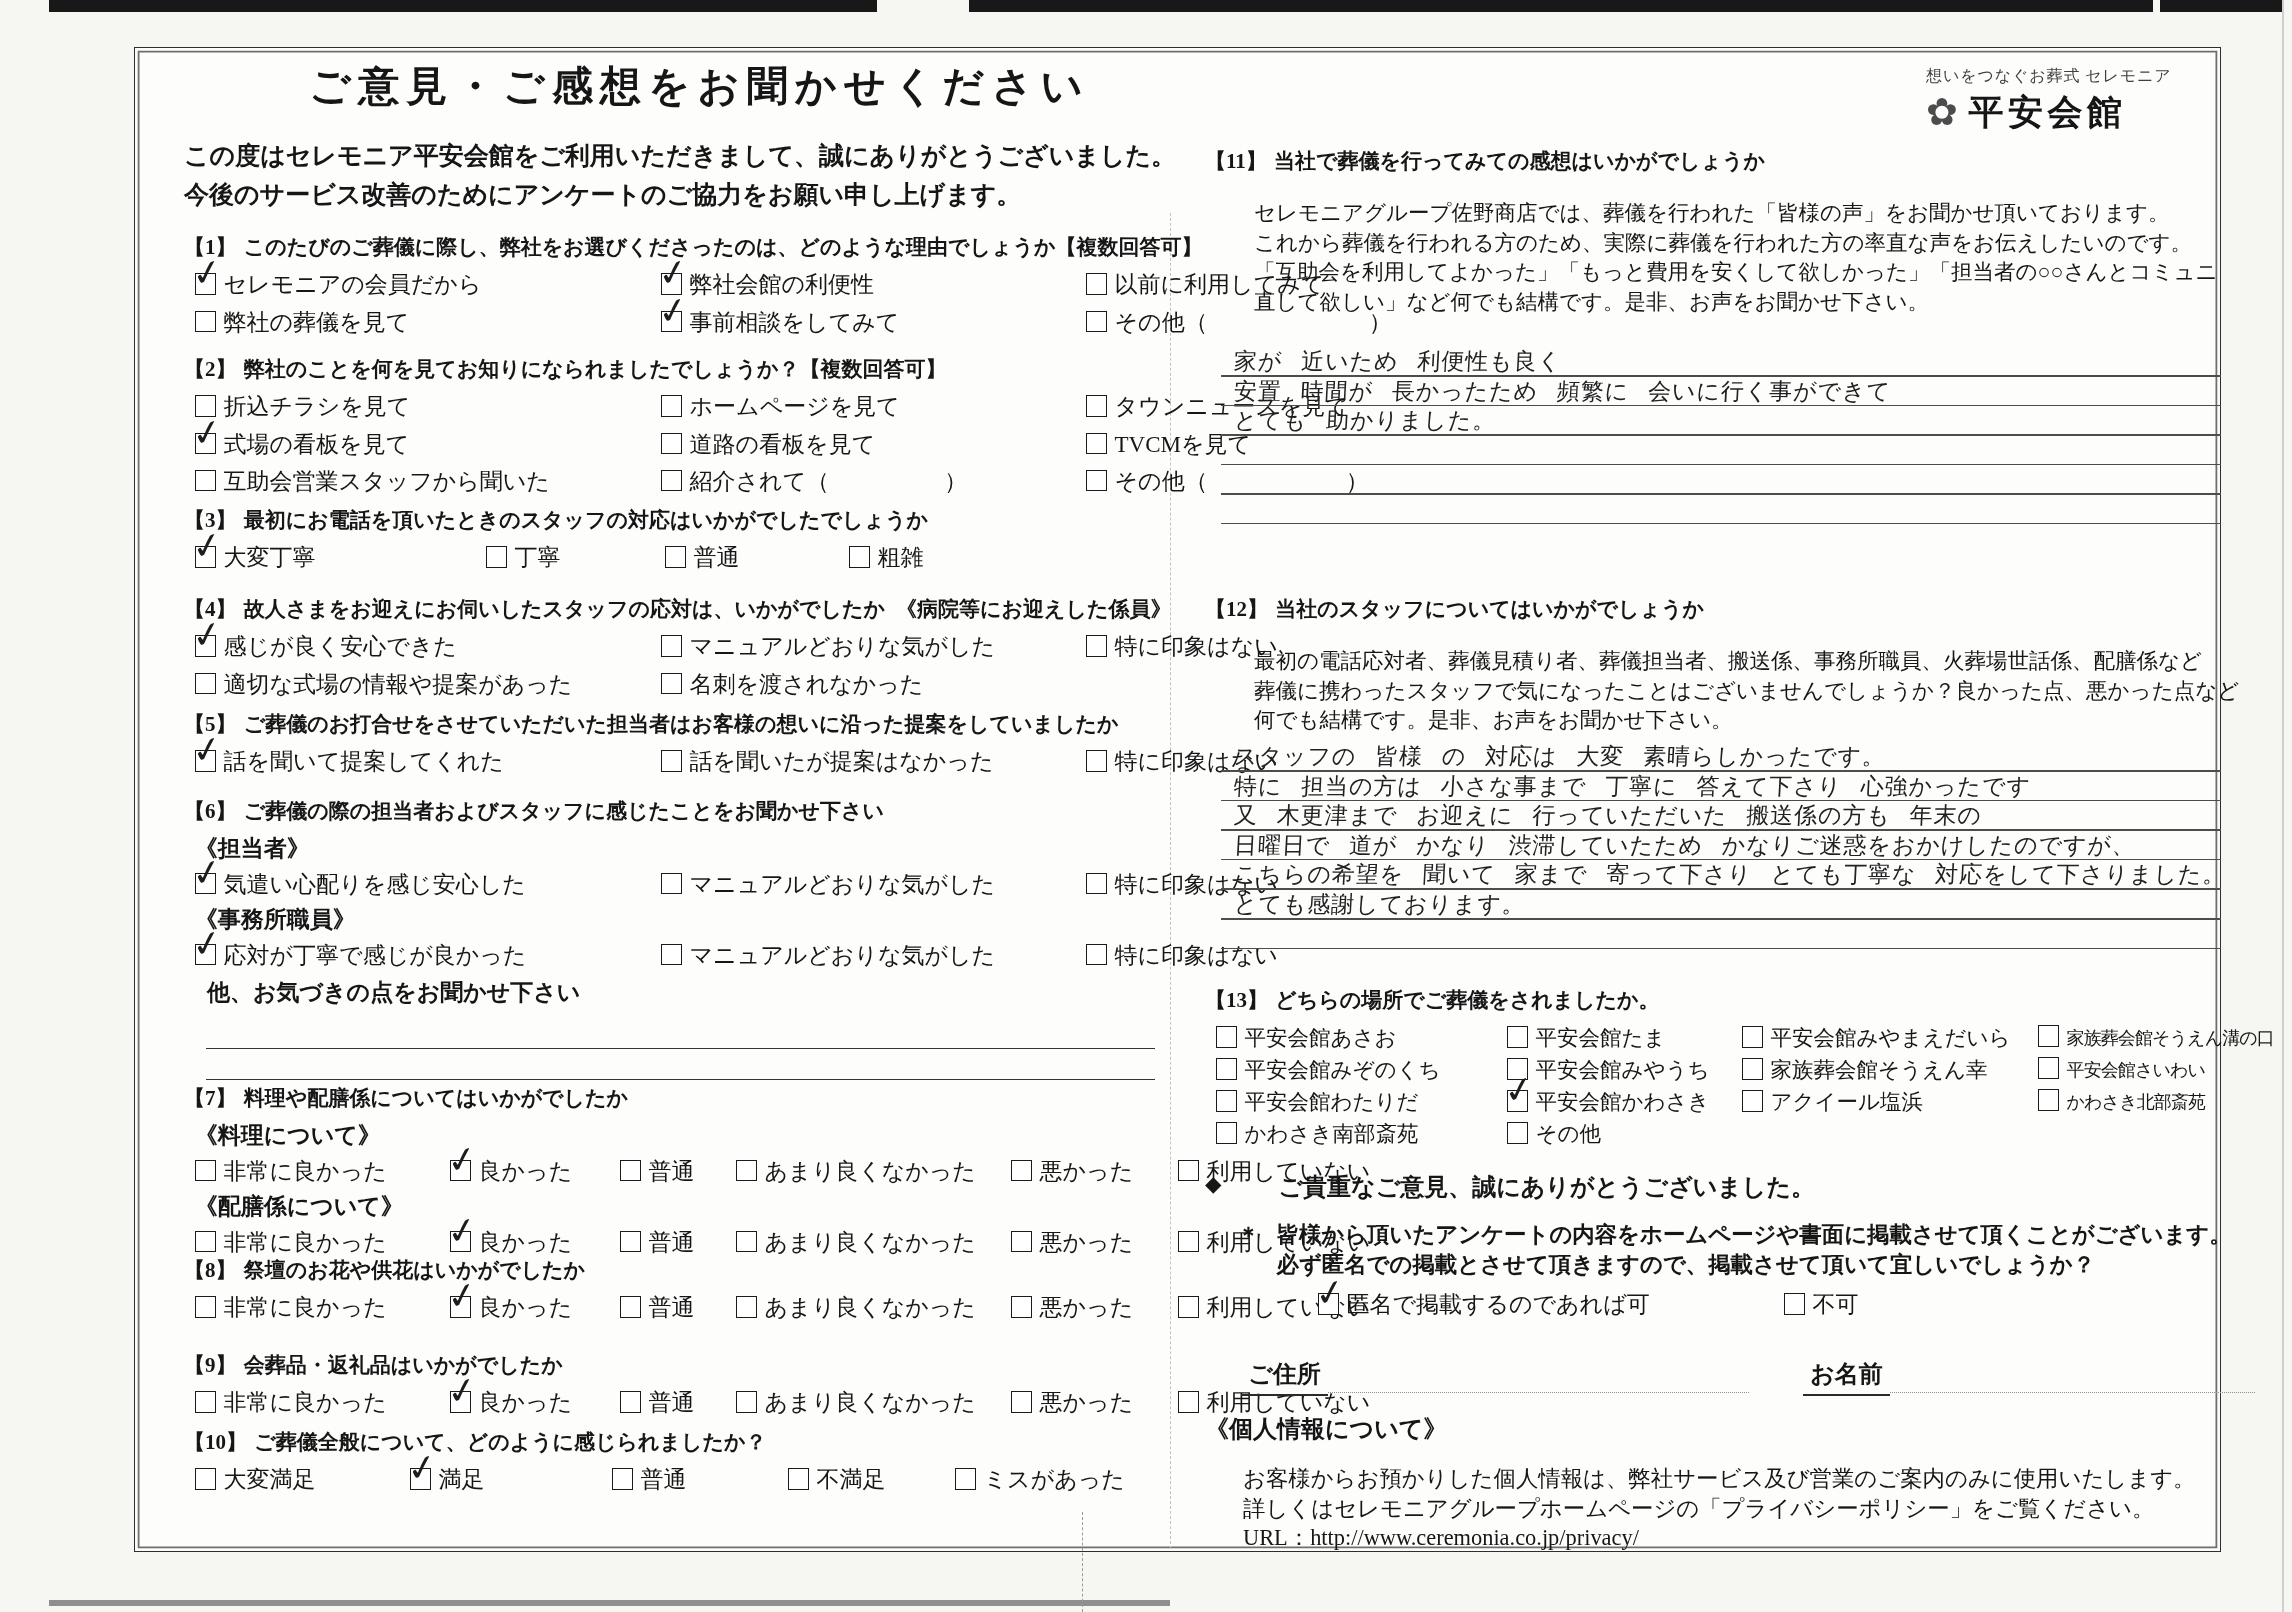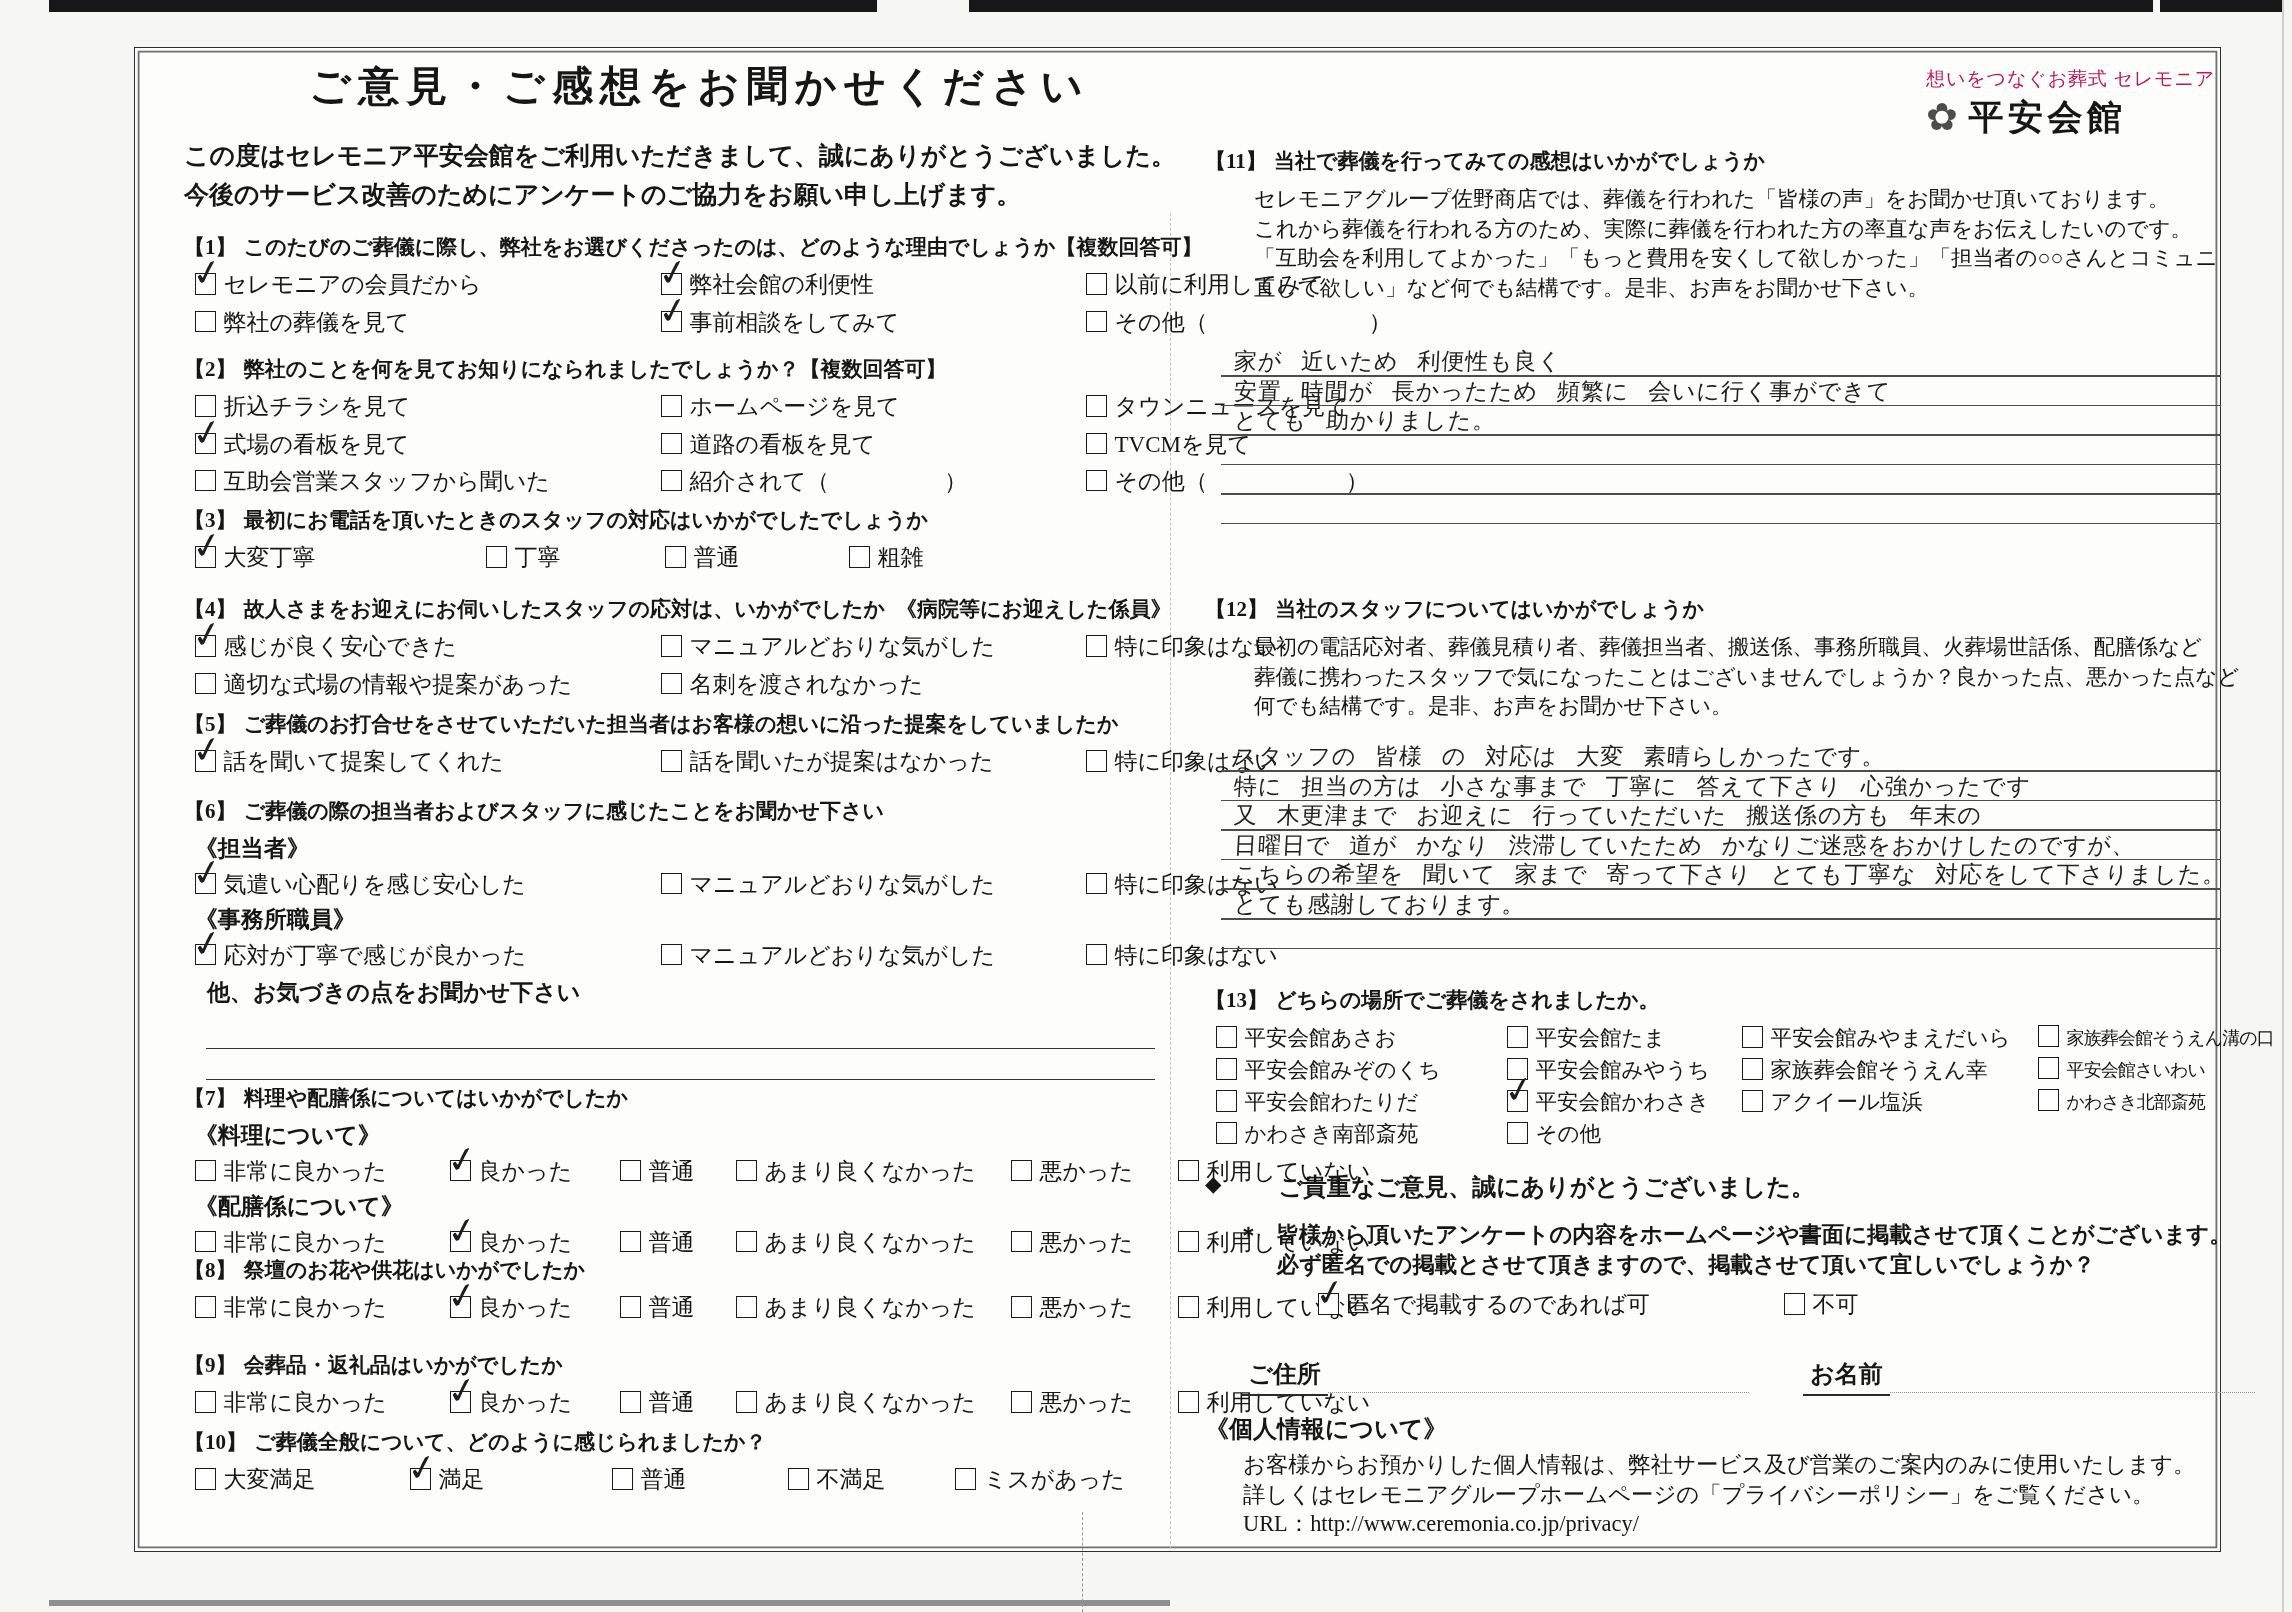--- a/index.html
+++ b/index.html
@@ -46,26 +46,26 @@
   .tick{position:absolute;left:-3.6px;top:-19px;font-size:36px;line-height:36px;font-weight:700;
         font-family:"DejaVu Sans",sans-serif;color:#1d1d1d;transform:rotate(-10deg)}
 
   .sub{font-size:23px;font-weight:700;padding-left:10.7px;margin-top:5.4px;line-height:30px}
   .free-label{font-size:23px;font-weight:700;padding-left:23px;margin-top:7.2px;line-height:30px}
   .rule{height:30px;border-bottom:1.8px solid #343434;width:949px;margin-left:22.4px}
   .rule.first{margin-top:10.7px}
 
   
   .logo{position:absolute;left:1926px;top:66px;width:287px}
-  .logo-tag{font-size:19px;color:#be185d;letter-spacing:0.9px;white-space:nowrap}
+  .logo-tag{font-size:16px;color:#404040;letter-spacing:0.9px;white-space:nowrap}
   .logo-row{display:flex;align-items:center;gap:10.7px;margin-top:1.8px}
   .flower{font-size:38px;color:#4c4c4c;line-height:41px}
   .logo-name{font-size:35px;font-weight:700;letter-spacing:4.5px;white-space:nowrap}
 
-  .desc{font-size:21.5px;line-height:29.6px;padding-left:49px;margin-top:6px}
+  .desc{font-size:21.5px;line-height:29.6px;padding-left:49px;margin-top:20px}
   .desc .line{white-space:nowrap}
 
   .answer{margin-left:16px;width:987px;padding-left:12.5px;
           background:repeating-linear-gradient(to bottom,transparent 0,transparent 28px,#4d4d4d 28px,#4d4d4d 29.6px)}
   .answer.h6{height:177px}
   .answer.h7{height:207px}
   .hw{font-family:"DejaVu Sans",sans-serif;font-size:23px;line-height:29.6px;letter-spacing:0.9px;
       word-spacing:10.7px;color:#212121;transform:skewX(-3deg);white-space:nowrap}
 
   .thanks{display:flex;gap:57px;font-size:24px;font-weight:700}

